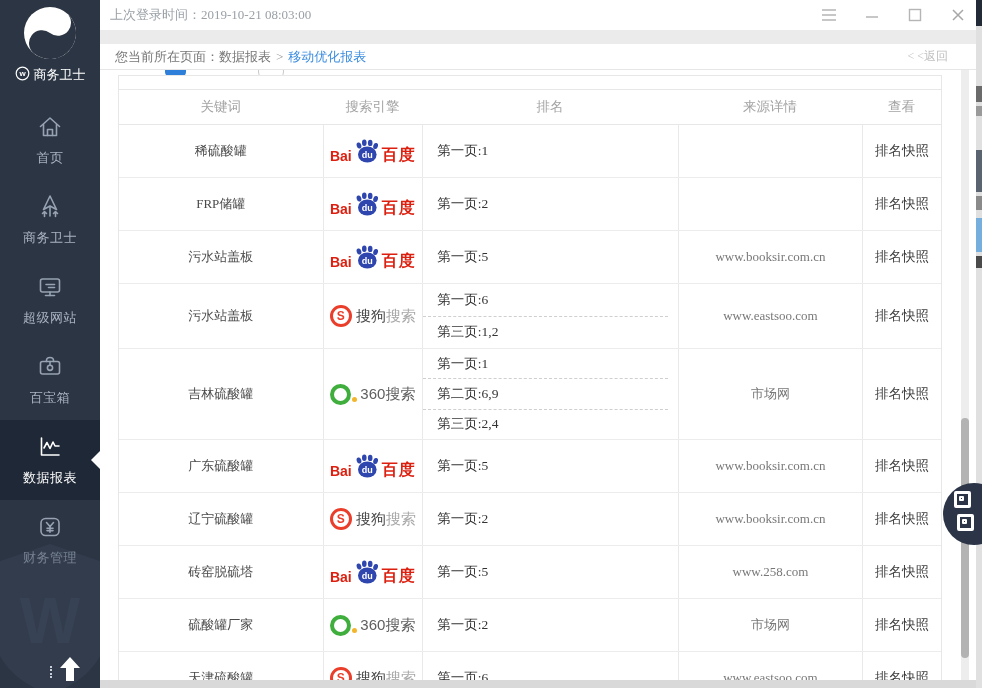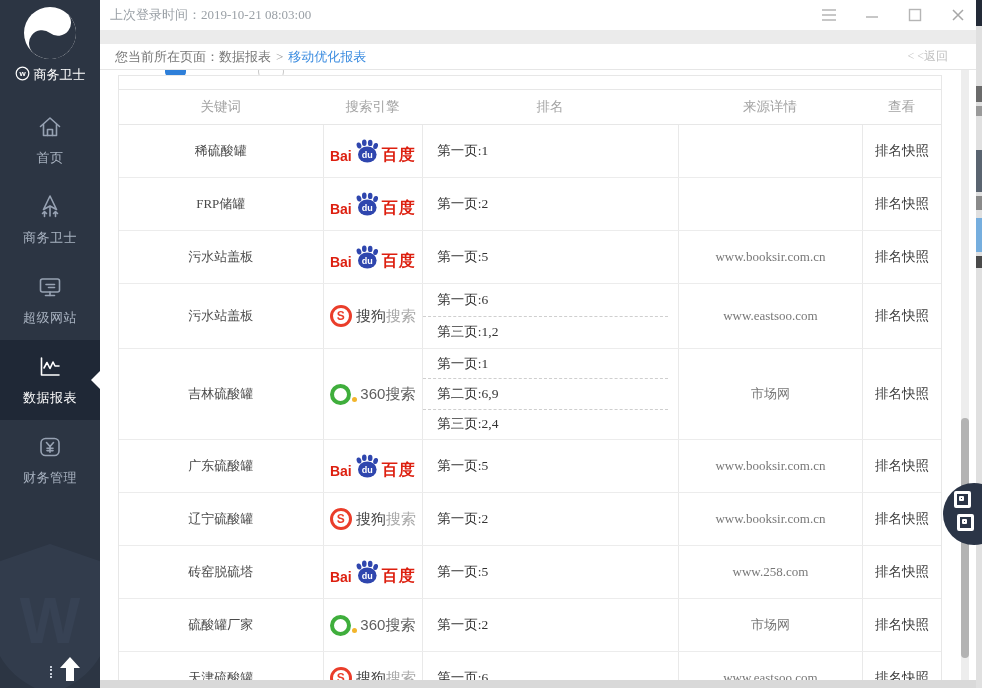--- a/index.html
+++ b/index.html
@@ -140,20 +140,33 @@
               <rect x="4.5" y="6" width="19" height="13" rx="2"></rect>
               <path d="M10 11.5 H18.5"></path>
               <path d="M12.5 14.5 H18.5"></path>
               <path d="M14 19 V22.5"></path>
               <path d="M9.5 22.5 H18.5"></path>
             </g>
           </svg>
         </span>
                <span class="nav-label">超级网站</span>
       </div>
+      <div class="nav-item">
+        <span class="nav-ic">
+          <svg width="28" height="28" viewBox="0 0 28 28">
+            <g stroke="#97a2b3" stroke-width="1.6" fill="none" stroke-linecap="round" stroke-linejoin="round">
+              <rect x="4.5" y="8.5" width="19" height="12.5" rx="2"></rect>
+              <path d="M10.5 8.5 V7.5 a3.5 3 0 0 1 7 0 V8.5"></path>
+              <circle cx="14" cy="14.8" r="2.6"></circle>
+              <path d="M14 8.5 V12.2"></path>
+            </g>
+          </svg>
+        </span>
+               <span class="nav-label">百宝箱</span>
+      </div>
       <div class="nav-item active">
         <span class="nav-ic">
           <svg width="28" height="28" viewBox="0 0 28 28">
             <g stroke="#ffffff" stroke-width="1.6" fill="none" stroke-linecap="round" stroke-linejoin="round">
               <path d="M5.5 5 V22 H23"></path>
               <path d="M8 15 L11 9.5 L14 15.5 L17 9 L19 13 H23"></path>
             </g>
           </svg>
         </span>
                <span class="nav-label">数据报表</span>

